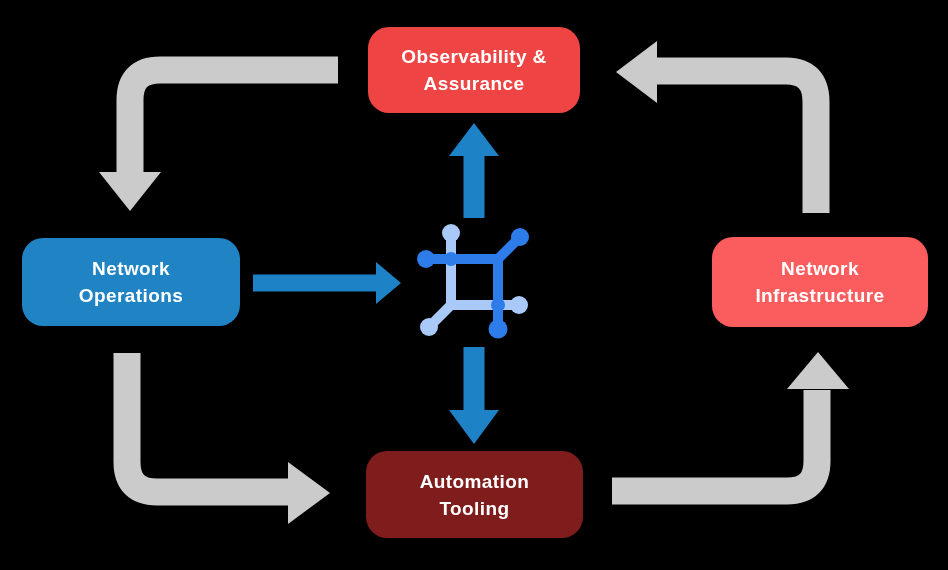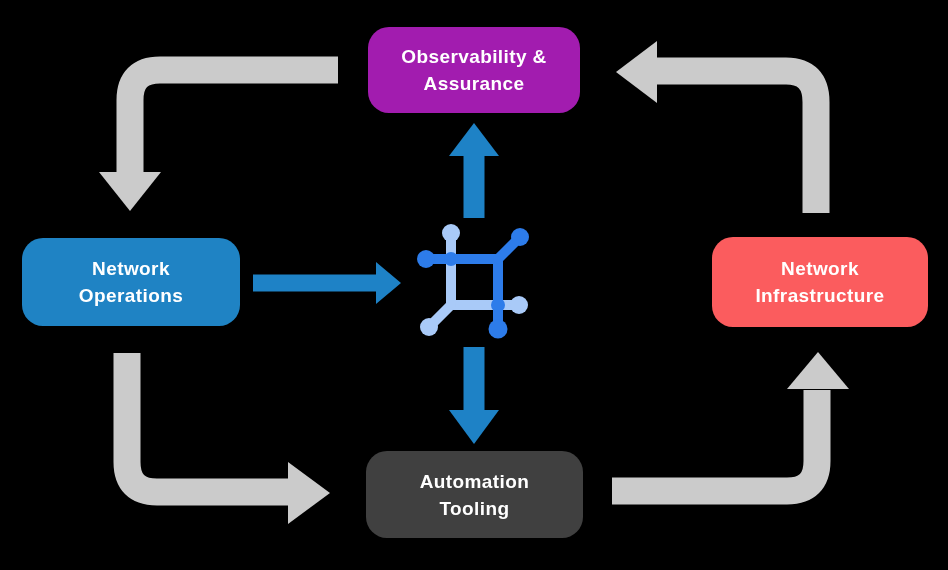--- a/index.html
+++ b/index.html
@@ -97,33 +97,33 @@
         <path d="M83,34 L105,12" fill="none"></path>
         <circle cx="11" cy="34" r="9" stroke="none"></circle>
         <circle cx="105" cy="12" r="9" stroke="none"></circle>
         <circle cx="83" cy="104" r="9.5" stroke="none"></circle>
         <circle cx="36" cy="34" r="7" stroke="none"></circle>
         <circle cx="83" cy="80" r="7" stroke="none"></circle>
       </g>
     </g>
   </svg>
 
-  <div class="box box-observability" style="background: #a21caf; justify-content: center;">
+  <div class="box box-observability" style="background: #ef4444; justify-content: center;">
     <span class="label">Observability &amp;
 Assurance</span>
   </div>
 
   <div class="box box-operations" style="background: rgb(31, 131, 196);">
     <span class="label">Network
 Operations</span>
   </div>
 
   <div class="box box-infrastructure" style="background: rgb(251, 92, 94);">
     <span class="label">Network
 Infrastructure</span>
   </div>
 
-  <div class="box box-automation" style="background: #404040;">
+  <div class="box box-automation" style="background: #7f1d1d;">
     <span class="label">Automation
 Tooling</span>
   </div>
 
 </div>
 
 </body></html>

